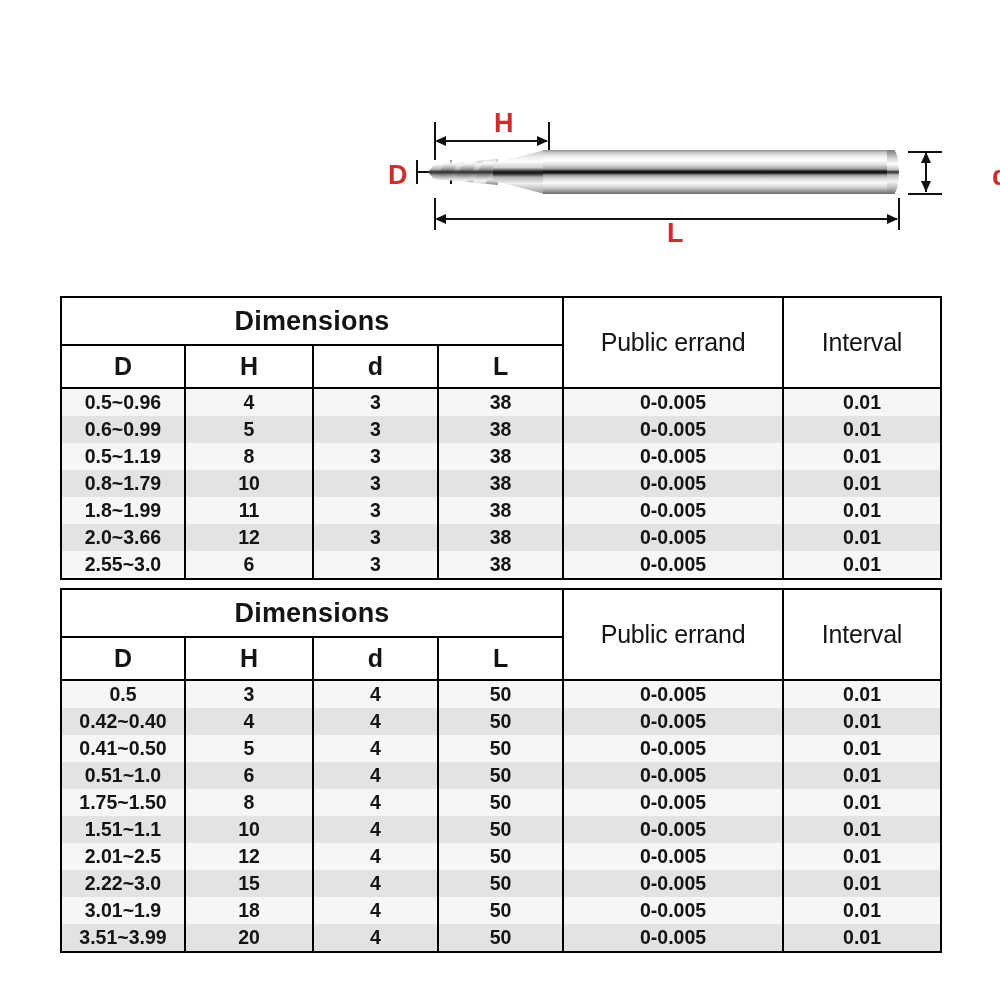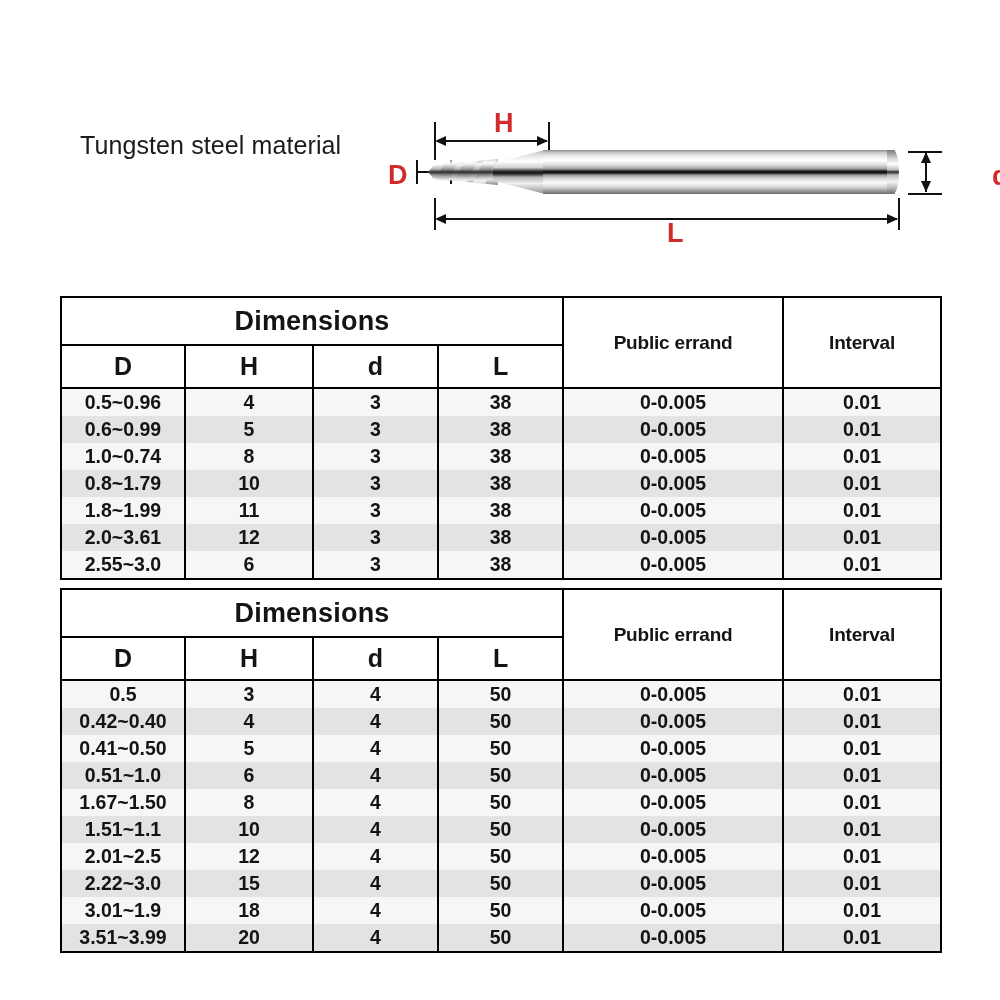--- a/index.html
+++ b/index.html
@@ -188,22 +188,22 @@
   }
   th.hdr-sub {
     font-size: 25px;
     font-weight: 700;
     height: 39px;
     border-bottom: 2.2px solid #000;
     border-right: 2.2px solid #000;
   }
   th.hdr-sub.last-sub { border-right: 2.2px solid #000; }
   th.hdr-span {
-    font-size: 19px;
-    font-weight: 700;
+    font-size: 25px;
+    font-weight: 400;
     border-bottom: 2.2px solid #000;
     border-right: 2.2px solid #000;
     letter-spacing: -0.2px;
     margin-left: 36px;
   }
   th.hdr-span.col-last { border-right: 0; }
 
   .spec-table td {
     font-size: 19.5px;
     height: 25px;
@@ -212,21 +212,20 @@
   }
   .spec-table td.col-last { border-right: 0; }
 
   tbody tr:nth-child(odd)  td { background: #f6f6f6; }
   tbody tr:nth-child(even) td { background: #e3e3e3; }
 </style>
 </head>
 <body>
 
 <div class="app-block">
-  <div class="app-line">Tungsten steel material</div>
 </div>
 
 <div class="diagram">
 
   <div class="dim-red lbl-D">D</div>
   <div class="ext-line" style="left:36px; top:60px; height:24px;"></div>
   <div class="ext-line" style="left:70px; top:60px; height:24px;"></div>
   <div class="dim-line" style="left:36px; top:71px; width:35px;"></div>
 
   <div class="dim-red lbl-H">H</div>
@@ -294,21 +293,21 @@
       </tr>
       <tr>
         <td>0.6~0.99</td>
         <td>5</td>
         <td>3</td>
         <td>38</td>
         <td>0-0.005</td>
         <td class="col-last">0.01</td>
       </tr>
       <tr>
-        <td>1.0~0.74</td>
+        <td>0.5~1.19</td>
         <td>8</td>
         <td>3</td>
         <td>38</td>
         <td>0-0.005</td>
         <td class="col-last">0.01</td>
       </tr>
       <tr>
         <td>0.8~1.79</td>
         <td>10</td>
         <td>3</td>
@@ -318,21 +317,21 @@
       </tr>
       <tr>
         <td>1.8~1.99</td>
         <td>11</td>
         <td>3</td>
         <td>38</td>
         <td>0-0.005</td>
         <td class="col-last">0.01</td>
       </tr>
       <tr>
-        <td>2.0~3.61</td>
+        <td>2.0~3.66</td>
         <td>12</td>
         <td>3</td>
         <td>38</td>
         <td>0-0.005</td>
         <td class="col-last">0.01</td>
       </tr>
       <tr>
         <td>2.55~3.0</td>
         <td>6</td>
         <td>3</td>
@@ -392,21 +391,21 @@
       </tr>
       <tr>
         <td>0.51~1.0</td>
         <td>6</td>
         <td>4</td>
         <td>50</td>
         <td>0-0.005</td>
         <td class="col-last">0.01</td>
       </tr>
       <tr>
-        <td>1.67~1.50</td>
+        <td>1.75~1.50</td>
         <td>8</td>
         <td>4</td>
         <td>50</td>
         <td>0-0.005</td>
         <td class="col-last">0.01</td>
       </tr>
       <tr>
         <td>1.51~1.1</td>
         <td>10</td>
         <td>4</td>

